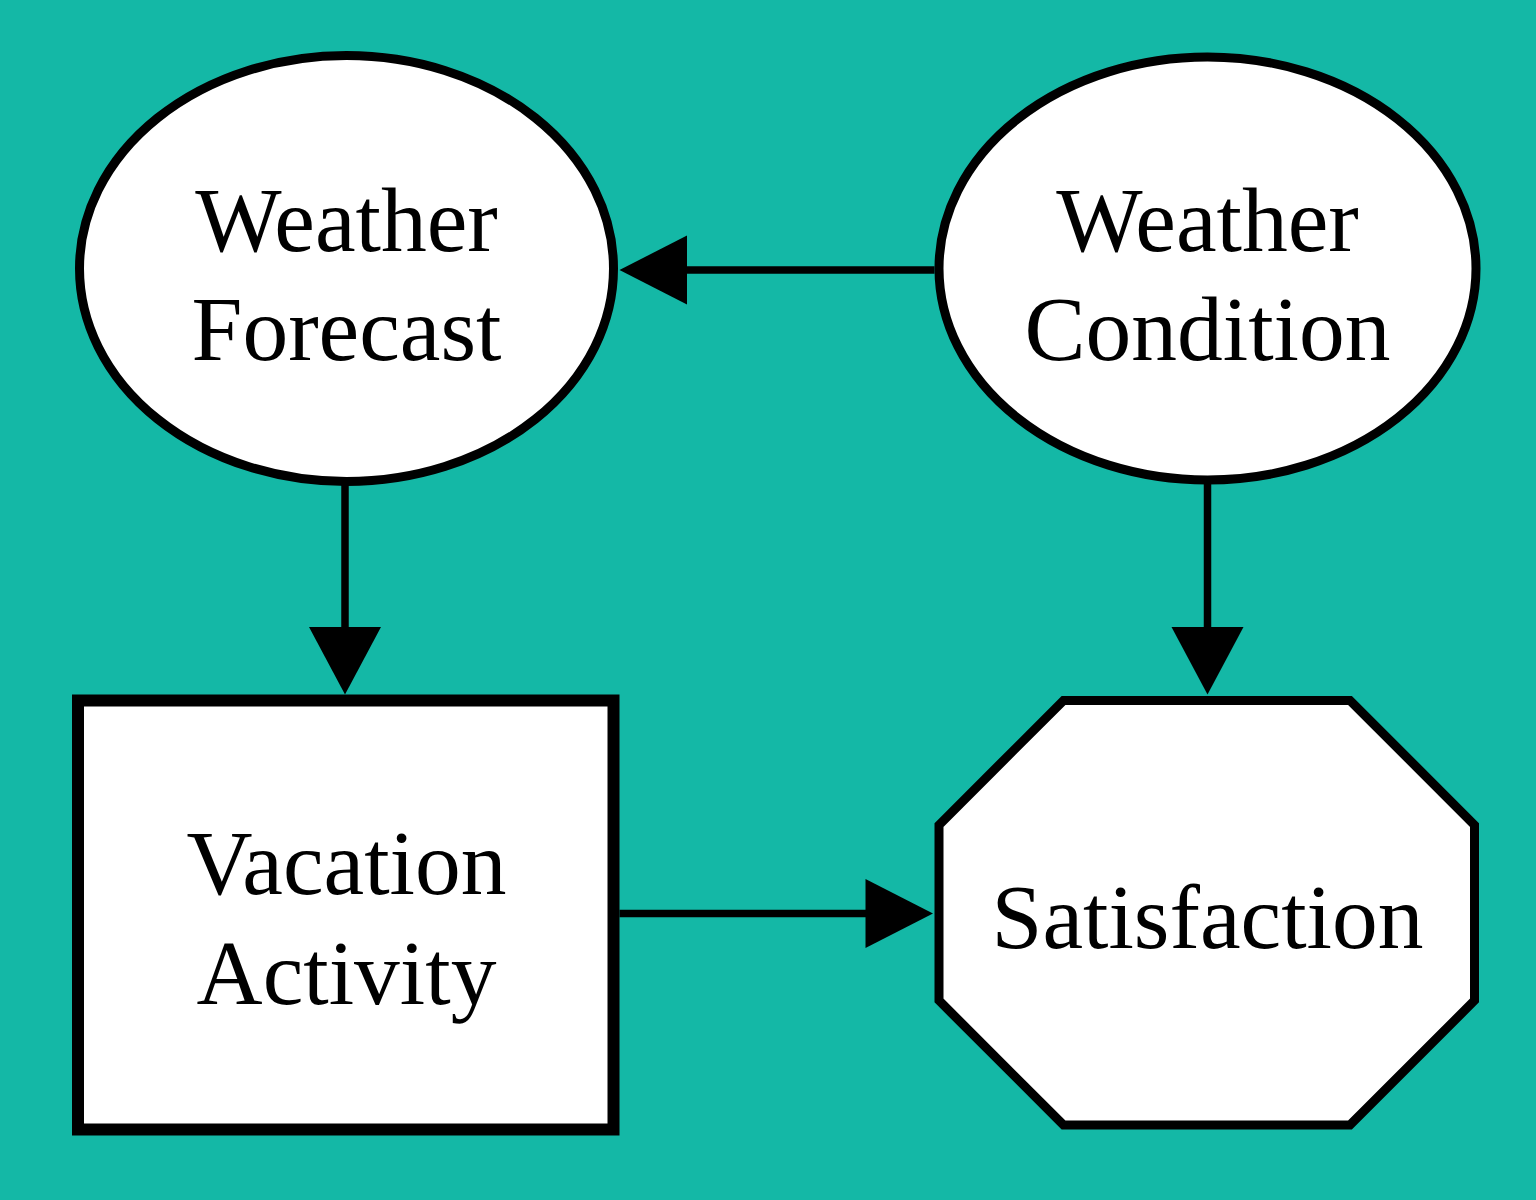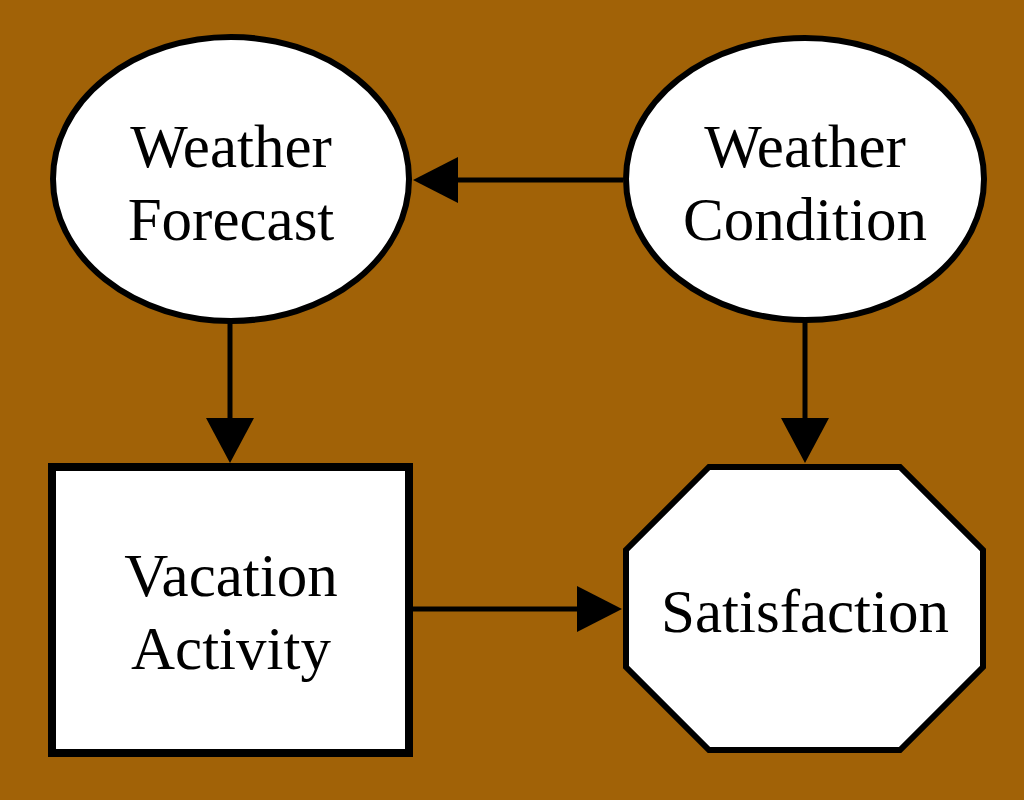--- a/index.html
+++ b/index.html
@@ -4,21 +4,21 @@
 <style>
   html, body {
     margin: 0;
     padding: 0;
     background: #ffffff;
   }
   .canvas {
     position: relative;
     width: 1024px;
     height: 800px;
-    background: #a16207;
+    background: #14b8a6;
     overflow: hidden;
   }
   svg { display: block; }
   .node-shape {
     fill: #ffffff;
     stroke: #000000;
     stroke-width: 6;
   }
   .node-shape.rect {
     stroke-width: 8;

